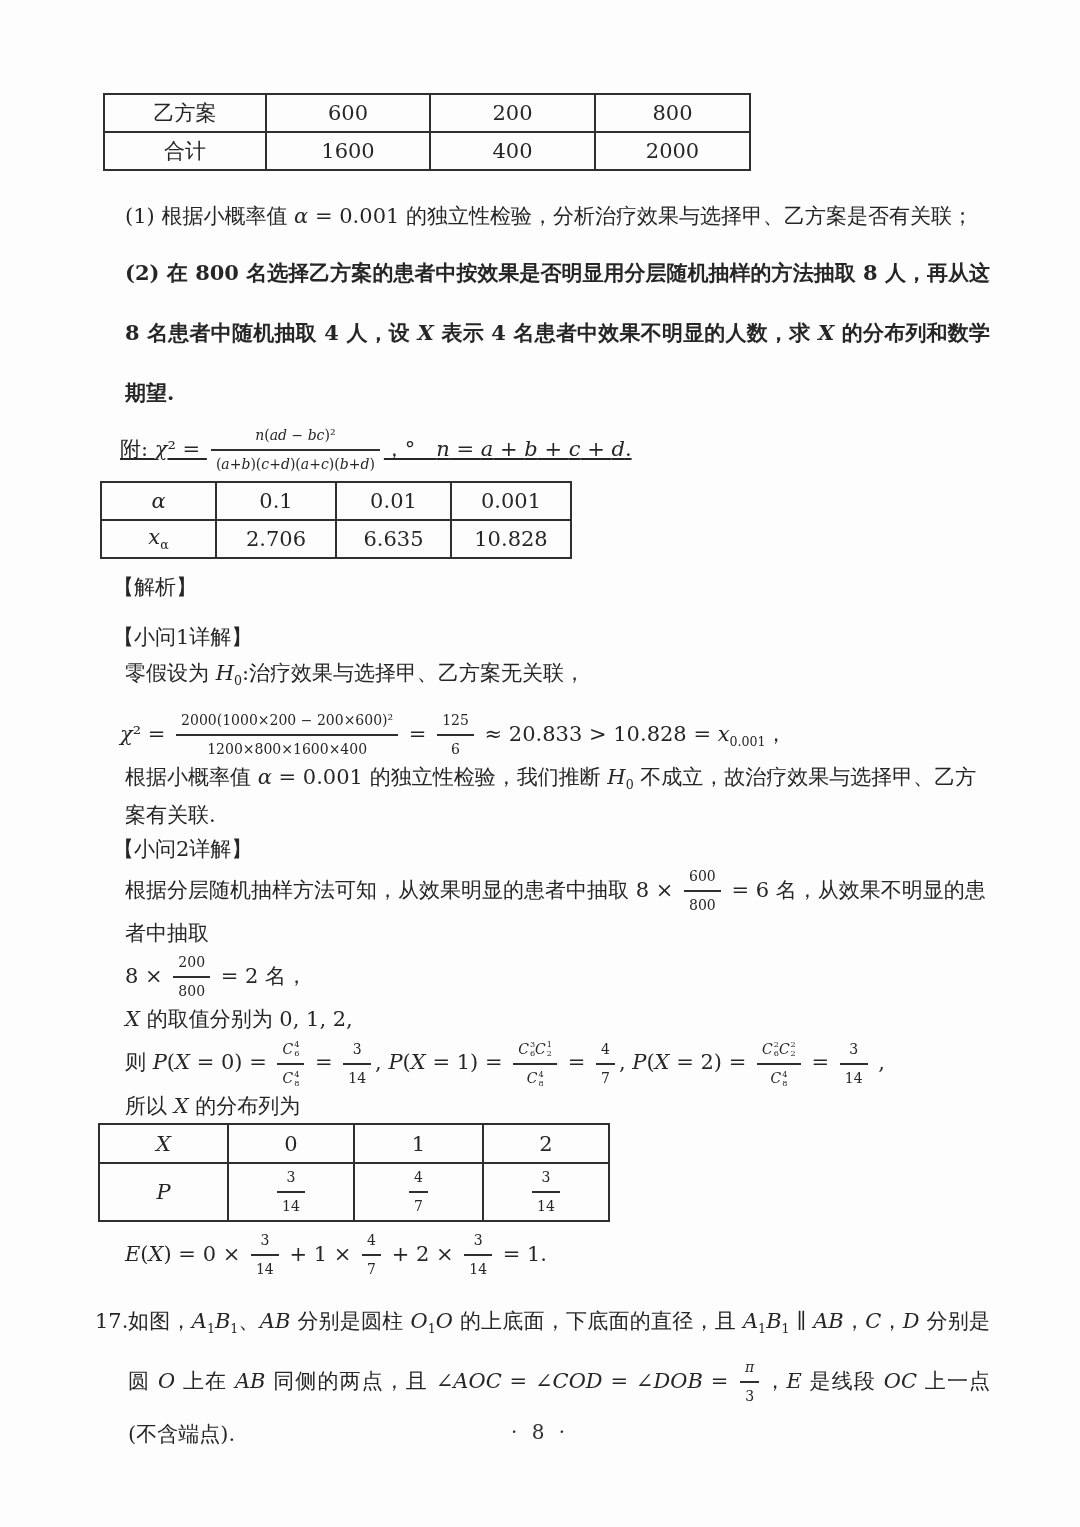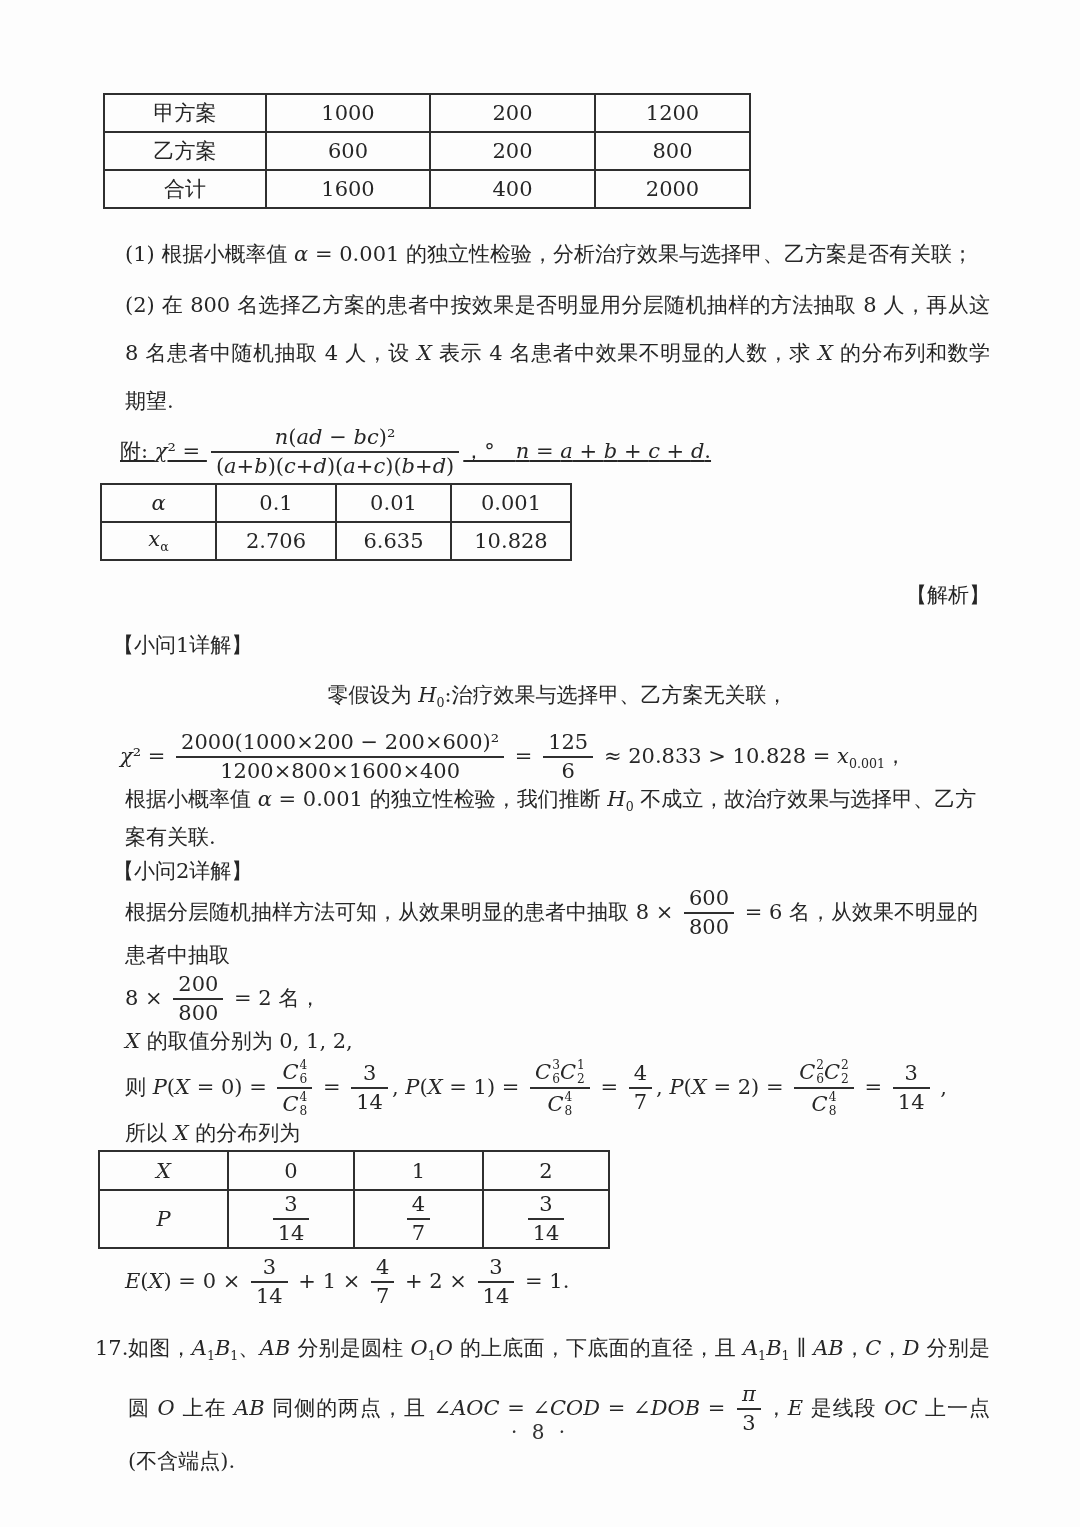--- a/index.html
+++ b/index.html
@@ -26,47 +26,47 @@
   .t3 .r1 td { height:37px; }
   .t3 .r2 td { height:56px; }
 
   .para { font-size:21px; line-height:30px; }
   .ml25 { margin-left:25px; }
   .ml20 { margin-left:20px; }
   .ml13 { margin-left:13px; }
   .just { text-align:justify; }
 
   #p1 { margin-top:30px; }
-  #p2 { margin-top:12px; line-height:48px; }
+  #p2 { margin-top:12px; line-height:60px;font-weight:bold; }
   #note { margin-top:0;text-decoration:underline; }
   #answer { margin-top:36px; }
   #answer .part2 { margin-left:80px; }
-  #jiexi { margin-top:19px;text-align:right; }
+  #jiexi { margin-top:13px; }
   #sub1h { margin-top:20px; }
-  #hyp { margin-top:20px;text-align:center; }
+  #hyp { margin-top:6px; }
   #chi { margin-top:12px; }
   #concl { }
   #sub2h { margin-top:4px; }
   #strat1 { margin-top:0; }
   #strat2 { margin-top:2px; }
   #xvals { margin-top:0; }
   #pline { margin-top:2px; }
   #soline { margin-top:0; }
   #eline { margin-top:6px; }
   #q17 { margin-top:14px; margin-left:-5px; display:flex; font-size:21px; line-height:50px; }
   #q17 .qnum { width:33px; flex:0 0 33px; }
   #q17 .qbody { flex:1; text-align:justify; }
 
   .mt { }
   .mn { font-family:"DejaVu Serif","DejaVu Sans",serif; }
   .mi { font-style:italic; font-family:"DejaVu Serif","DejaVu Sans",serif; }
 
   .frac {
     display:inline-block; text-align:center; vertical-align:middle;
-    margin:0 4px; font-size:21px;
+    margin:0 4px; font-size:14px;
   }
   .frac > .num { display:block; line-height:25px; padding:0 5px 1px; border-bottom:2px solid #2f2f2f; }
   .frac > .den { display:block; line-height:25px; padding:1px 5px 0; }
 
   .cs { display:inline-flex; align-items:center; vertical-align:middle; }
   .cs .cbase { font-style:italic; }
   .cs .cstack { display:inline-flex; flex-direction:column; font-size:0.58em; line-height:1.15; margin-left:1px; }
 
   .msub .mi { font-style:italic; }
   .msub sub { font-size:0.6em; }
@@ -83,26 +83,20 @@
   <div class="content">
 
     <table class="t1">
       <colgroup>
           <col style="width:162px">
           <col style="width:164px">
           <col style="width:165px">
           <col style="width:155px">
         </colgroup>
       <tbody>
-        <tr>
-          <td>甲方案</td>
-          <td>1000</td>
-          <td>200</td>
-          <td>1200</td>
-        </tr>
         <tr>
           <td>乙方案</td>
           <td>600</td>
           <td>200</td>
           <td>800</td>
         </tr>
         <tr>
           <td>合计</td>
           <td>1600</td>
           <td>400</td>

